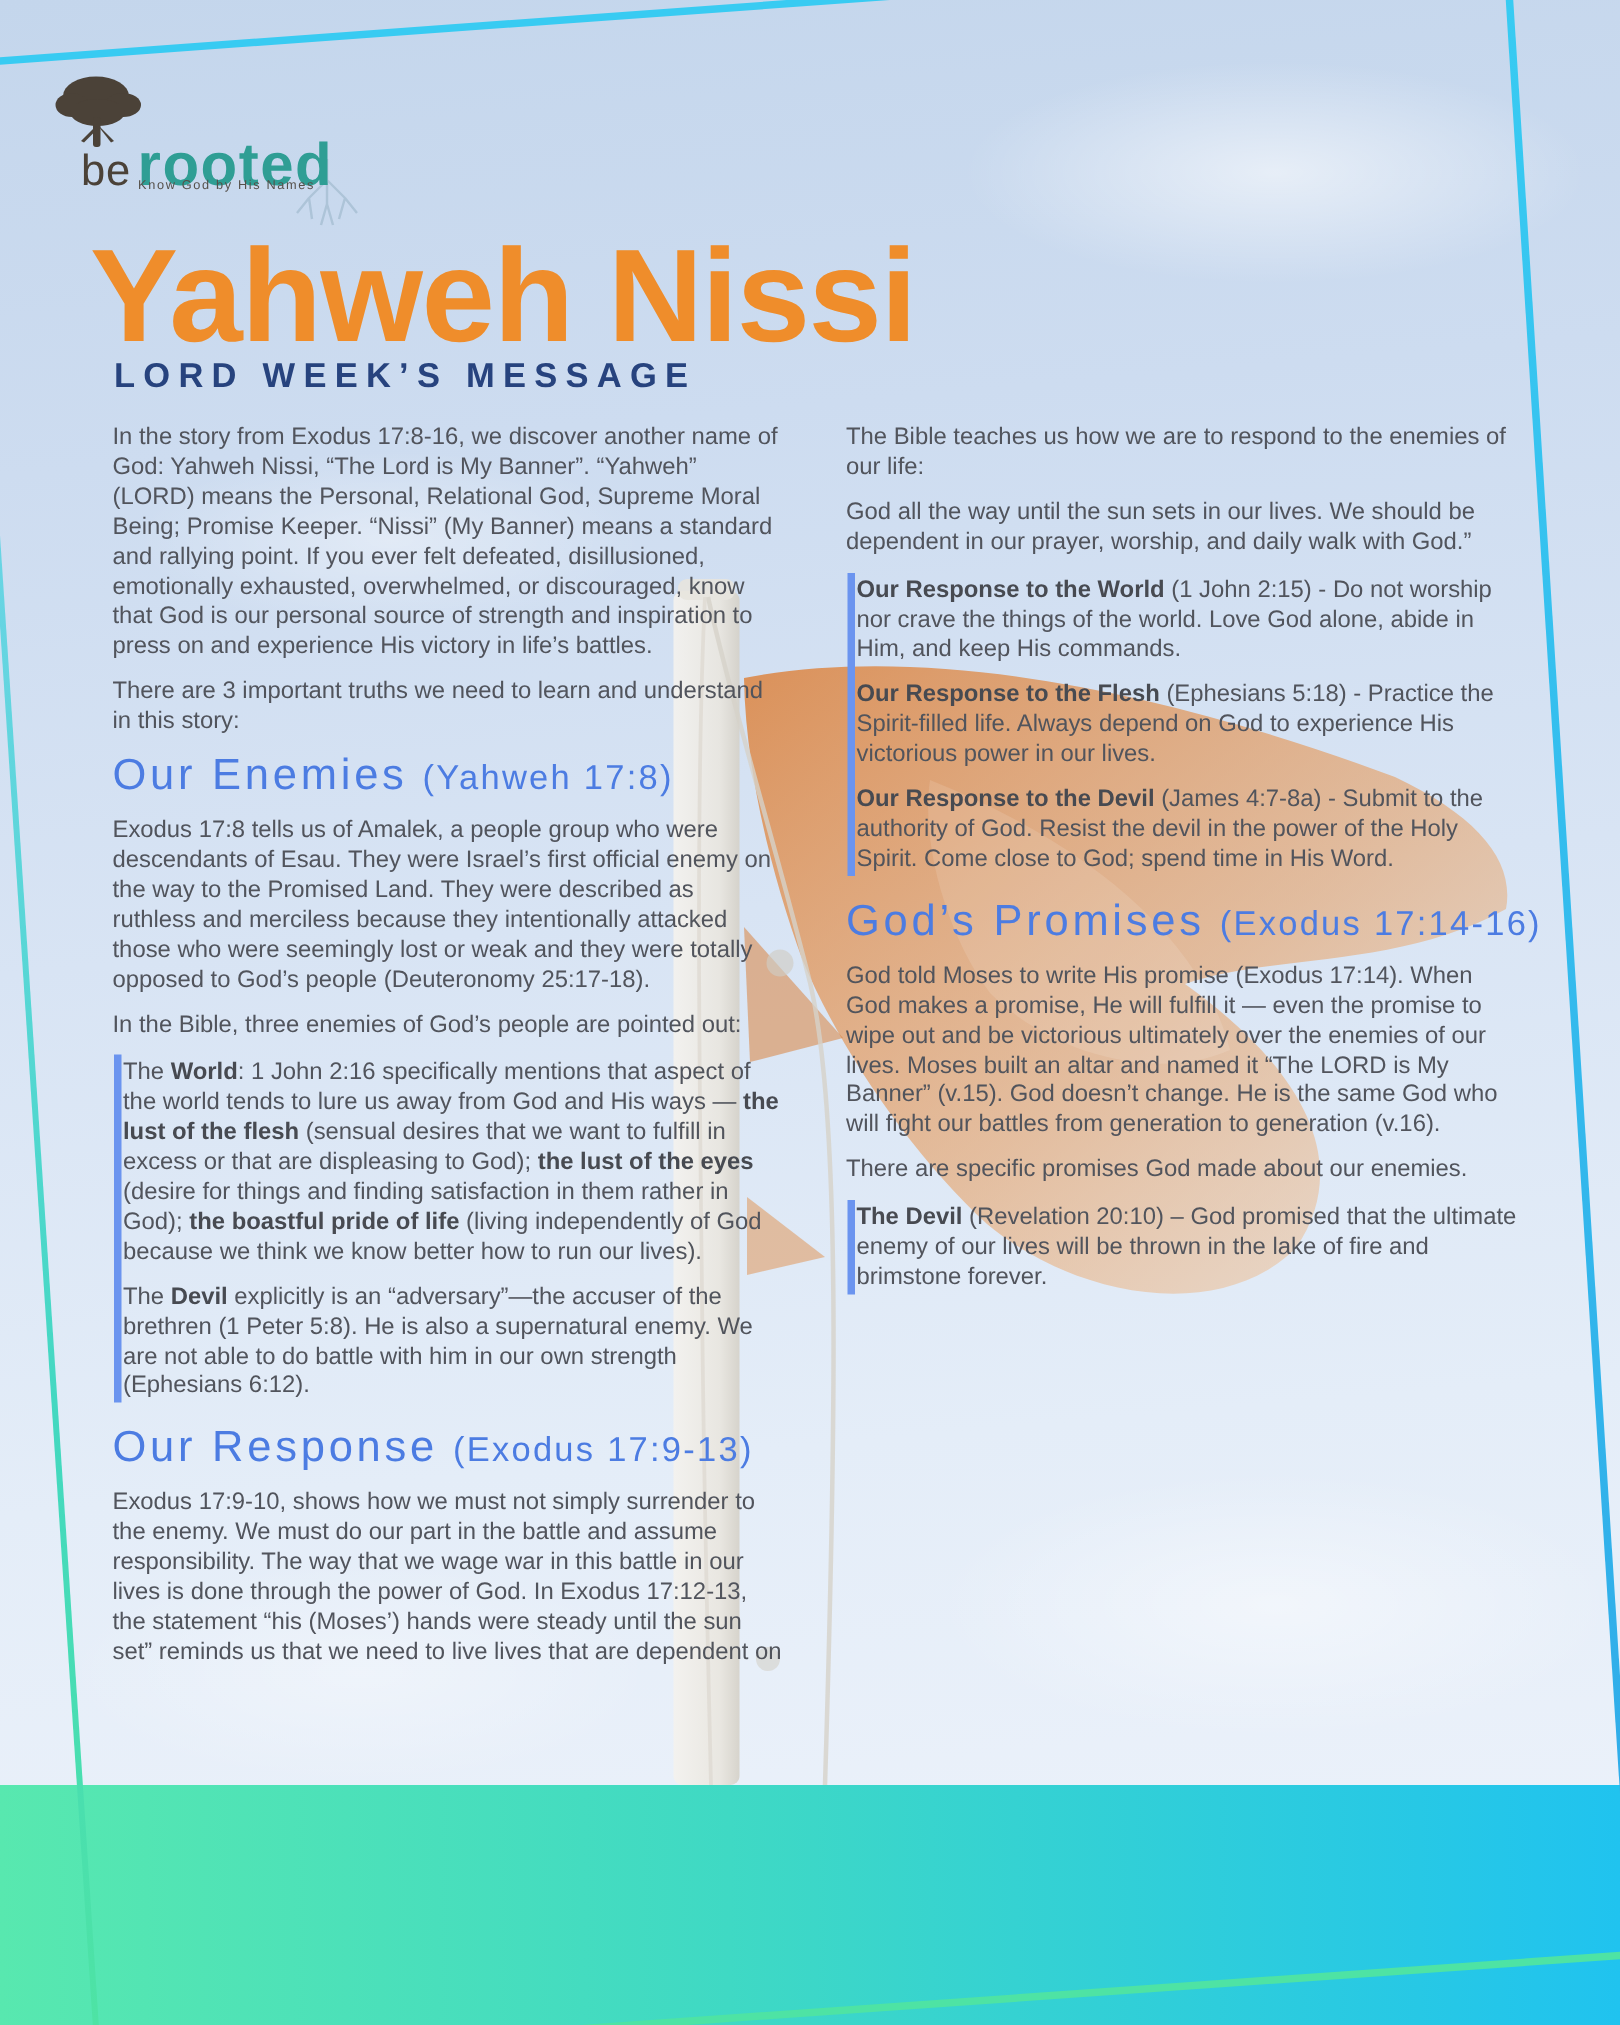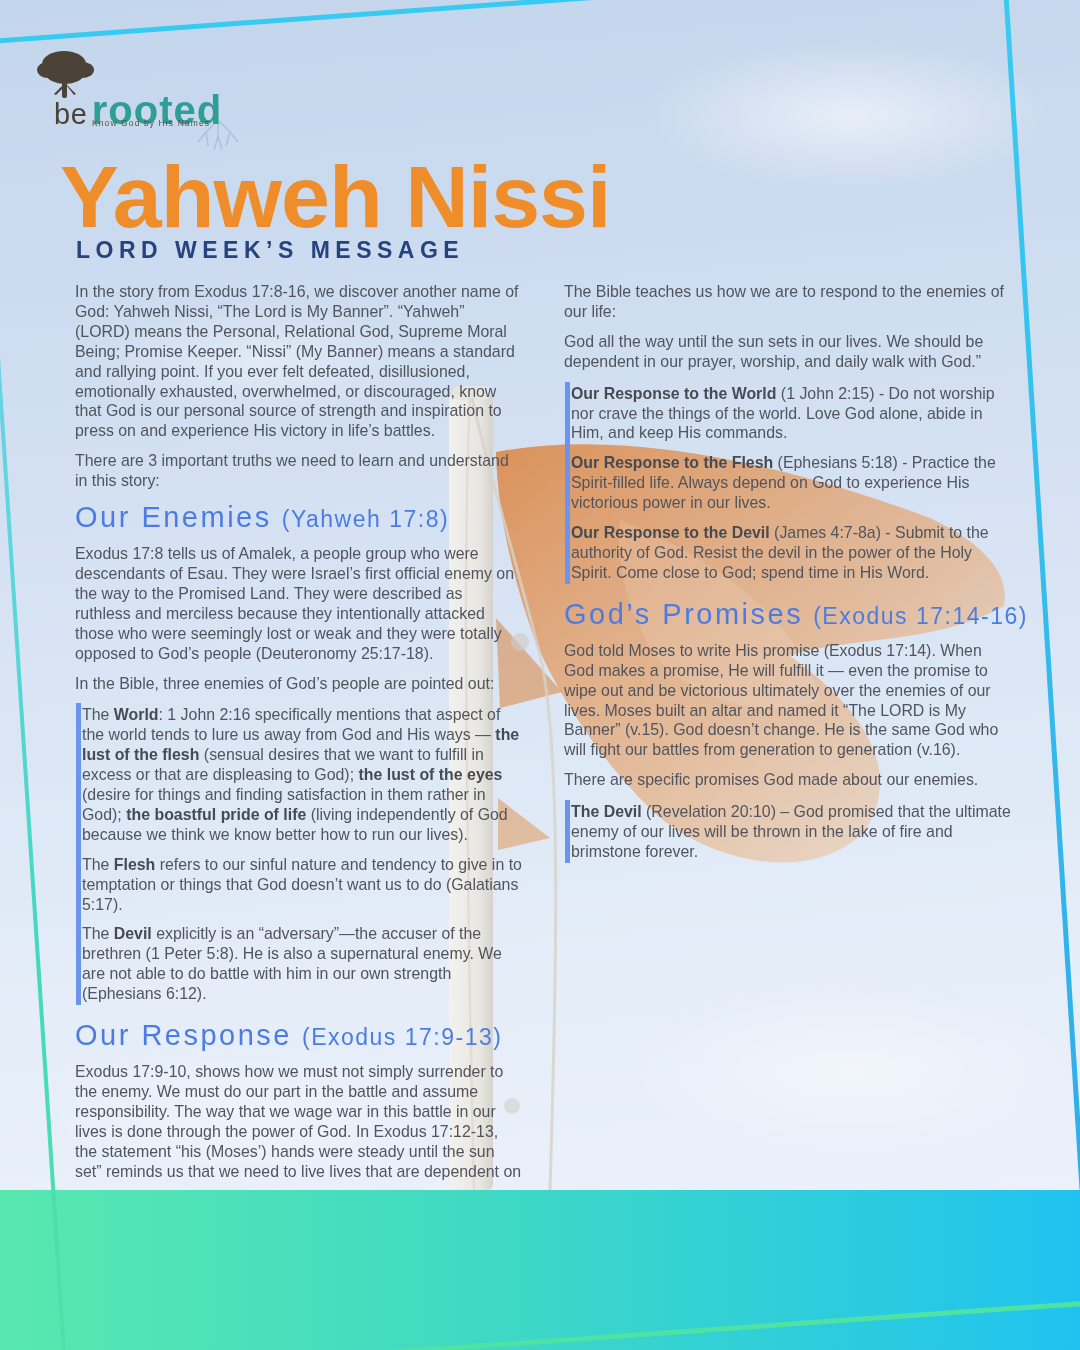--- a/index.html
+++ b/index.html
@@ -107,21 +107,20 @@
     <div class="col col-left">
       <p>In the story from Exodus 17:8-16, we discover another name of God: Yahweh Nissi, “The Lord is My Banner”. “Yahweh” (LORD) means the Personal, Relational God, Supreme Moral Being; Promise Keeper. “Nissi” (My Banner) means a standard and rallying point. If you ever felt defeated, disillusioned, emotionally exhausted, overwhelmed, or discouraged, know that God is our personal source of strength and inspiration to press on and experience His victory in life’s battles.</p>
       <p>There are 3 important truths we need to learn and understand in this story:</p>
 
       <h2><span class="h-main">Our Enemies</span><span class="h-ref">(Yahweh 17:8)</span></h2>
       <p>Exodus 17:8 tells us of Amalek, a people group who were descendants of Esau. They were Israel’s first official enemy on the way to the Promised Land. They were described as ruthless and merciless because they intentionally attacked those who were seemingly lost or weak and they were totally opposed to God’s people (Deuteronomy 25:17-18).</p>
       <p>In the Bible, three enemies of God’s people are pointed out:</p>
 
       <div class="qgroup">
         <p>The <b>World</b>: 1 John 2:16 specifically mentions that aspect of the world tends to lure us away from God and His ways — <b>the lust of the flesh</b> (sensual desires that we want to fulfill in excess or that are displeasing to God); <b>the lust of the eyes</b> (desire for things and finding satisfaction in them rather in God); <b>the boastful pride of life</b> (living independently of God because we think we know better how to run our lives).</p>
-        <p>The <b>Flesh</b> refers to our sinful nature and tendency to give in to temptation or things that God doesn’t want us to do (Galatians 5:17).</p>
         <p>The <b>Devil</b> explicitly is an “adversary”—the accuser of the brethren (1 Peter 5:8). He is also a supernatural enemy. We are not able to do battle with him in our own strength (Ephesians 6:12).</p>
       </div>
 
       <h2><span class="h-main">Our Response</span><span class="h-ref">(Exodus 17:9-13)</span></h2>
       <p>Exodus 17:9-10, shows how we must not simply surrender to the enemy. We must do our part in the battle and assume responsibility. The way that we wage war in this battle in our lives is done through the power of God. In Exodus 17:12-13, the statement “his (Moses’) hands were steady until the sun set” reminds us that we need to live lives that are dependent on</p>
     </div>
 
     <div class="col col-right">
       <p>The Bible teaches us how we are to respond to the enemies of our life:</p>
       <p>God all the way until the sun sets in our lives. We should be dependent in our prayer, worship, and daily walk with God.”</p>

